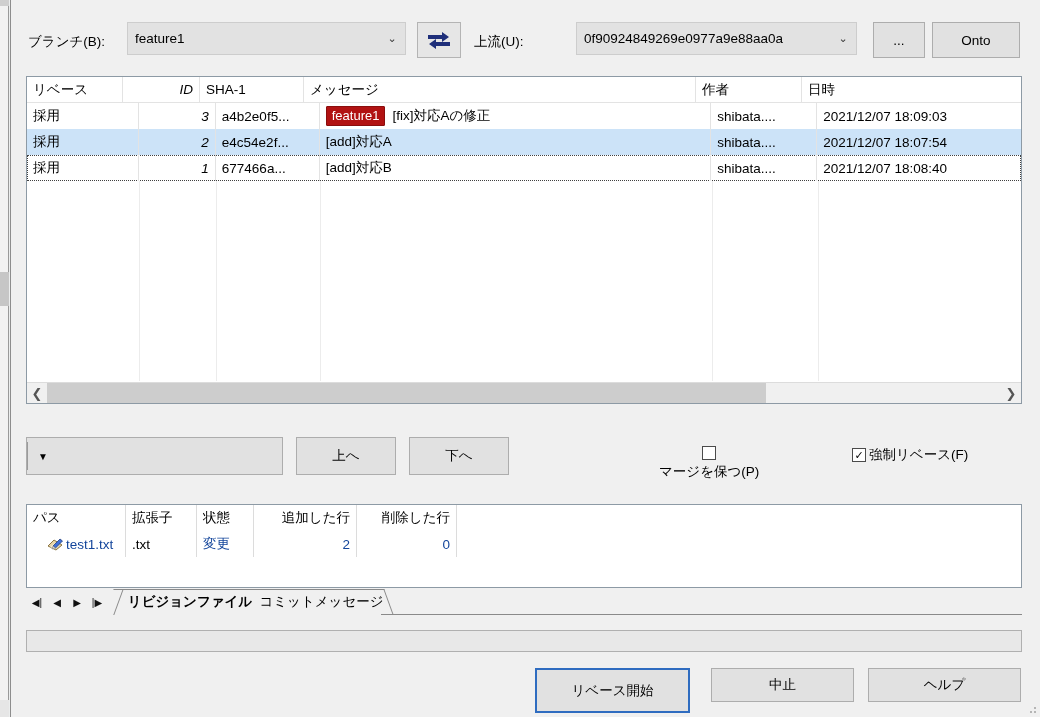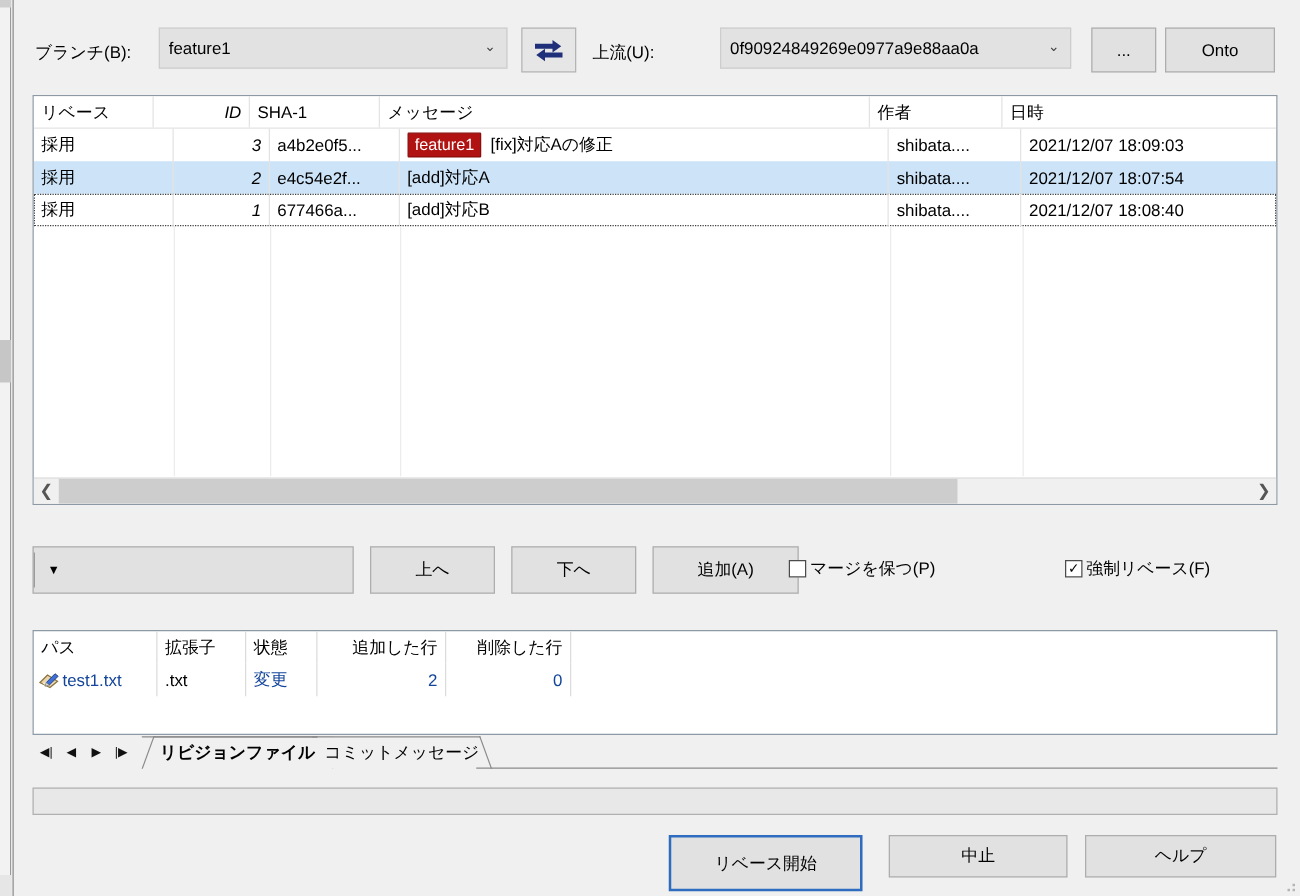--- a/index.html
+++ b/index.html
@@ -305,23 +305,22 @@
 
     <div class="splitbtn" style="left:15px;top:437px;width:257px;height:38px;">
       <div class="sb-sep"></div>
       <div class="sb-arrow">▼</div>
     </div>
 
     <div class="btn" style="left:285px;top:437px;width:100px;height:38px;">上へ</div>
 
     <div class="btn" style="left:398px;top:437px;width:100px;height:38px;">下へ</div>
 
-    <div class="btn" style="left:511px;top:437px;width:117px;height:38px;">追加(A)</div>
-
-    <div class="chkwrap" style="left:620px;top:446px;">
+
+    <div class="chkwrap" style="left:648px;top:446px;flex-direction:column;">
       <span class="chkbox"></span>
       <span>マージを保つ(P)</span>
     </div>
 
     <div class="chkwrap" style="left:841px;top:446px;">
       <span class="chkbox">✓</span>
       <span>強制リベース(F)</span>
     </div>
 
     <div class="fpanel" style="left:15px;top:504px;width:996px;height:84px;">
@@ -329,21 +328,21 @@
       <div class="frow" style="top:0px;">
         <div class="fcell" style="width:99px;">パス</div>
         <div class="fcell" style="width:71px;">拡張子</div>
         <div class="fcell" style="width:57px;">状態</div>
         <div class="fcell num" style="width:103px;">追加した行</div>
         <div class="fcell num" style="width:100px;">削除した行</div>
         <div class="fcell nb" style="width:564px;"></div>
       </div>
 
       <div class="frow" style="top:26px;">
-        <div class="fcell blue" style="width:99px;padding-left:4px;align-items:center;">
+        <div class="fcell blue" style="width:99px;padding-left:20px;align-items:center;">
           <span class="fileicon">
             <svg width="17" height="15" viewBox="0 0 17 15">
               <path d="M1 9 L7 3 L15 8 L9 13 Z" fill="#e8d5a8" stroke="#8a7340" stroke-width="1"></path>
               <path d="M3 10 L8 6 L12 9 L8 12 Z" fill="#f5ead0" stroke="none"></path>
               <path d="M6 9 L13 2 L15.5 4 L8.5 11 Z" fill="#3f6fd8" stroke="#24407f" stroke-width="0.8"></path>
               <path d="M6 9 L8.5 11 L5 12 Z" fill="#d8d8d8" stroke="#7a7a7a" stroke-width="0.6"></path>
             </svg>
           </span>
           <span>test1.txt</span>
         </div>

